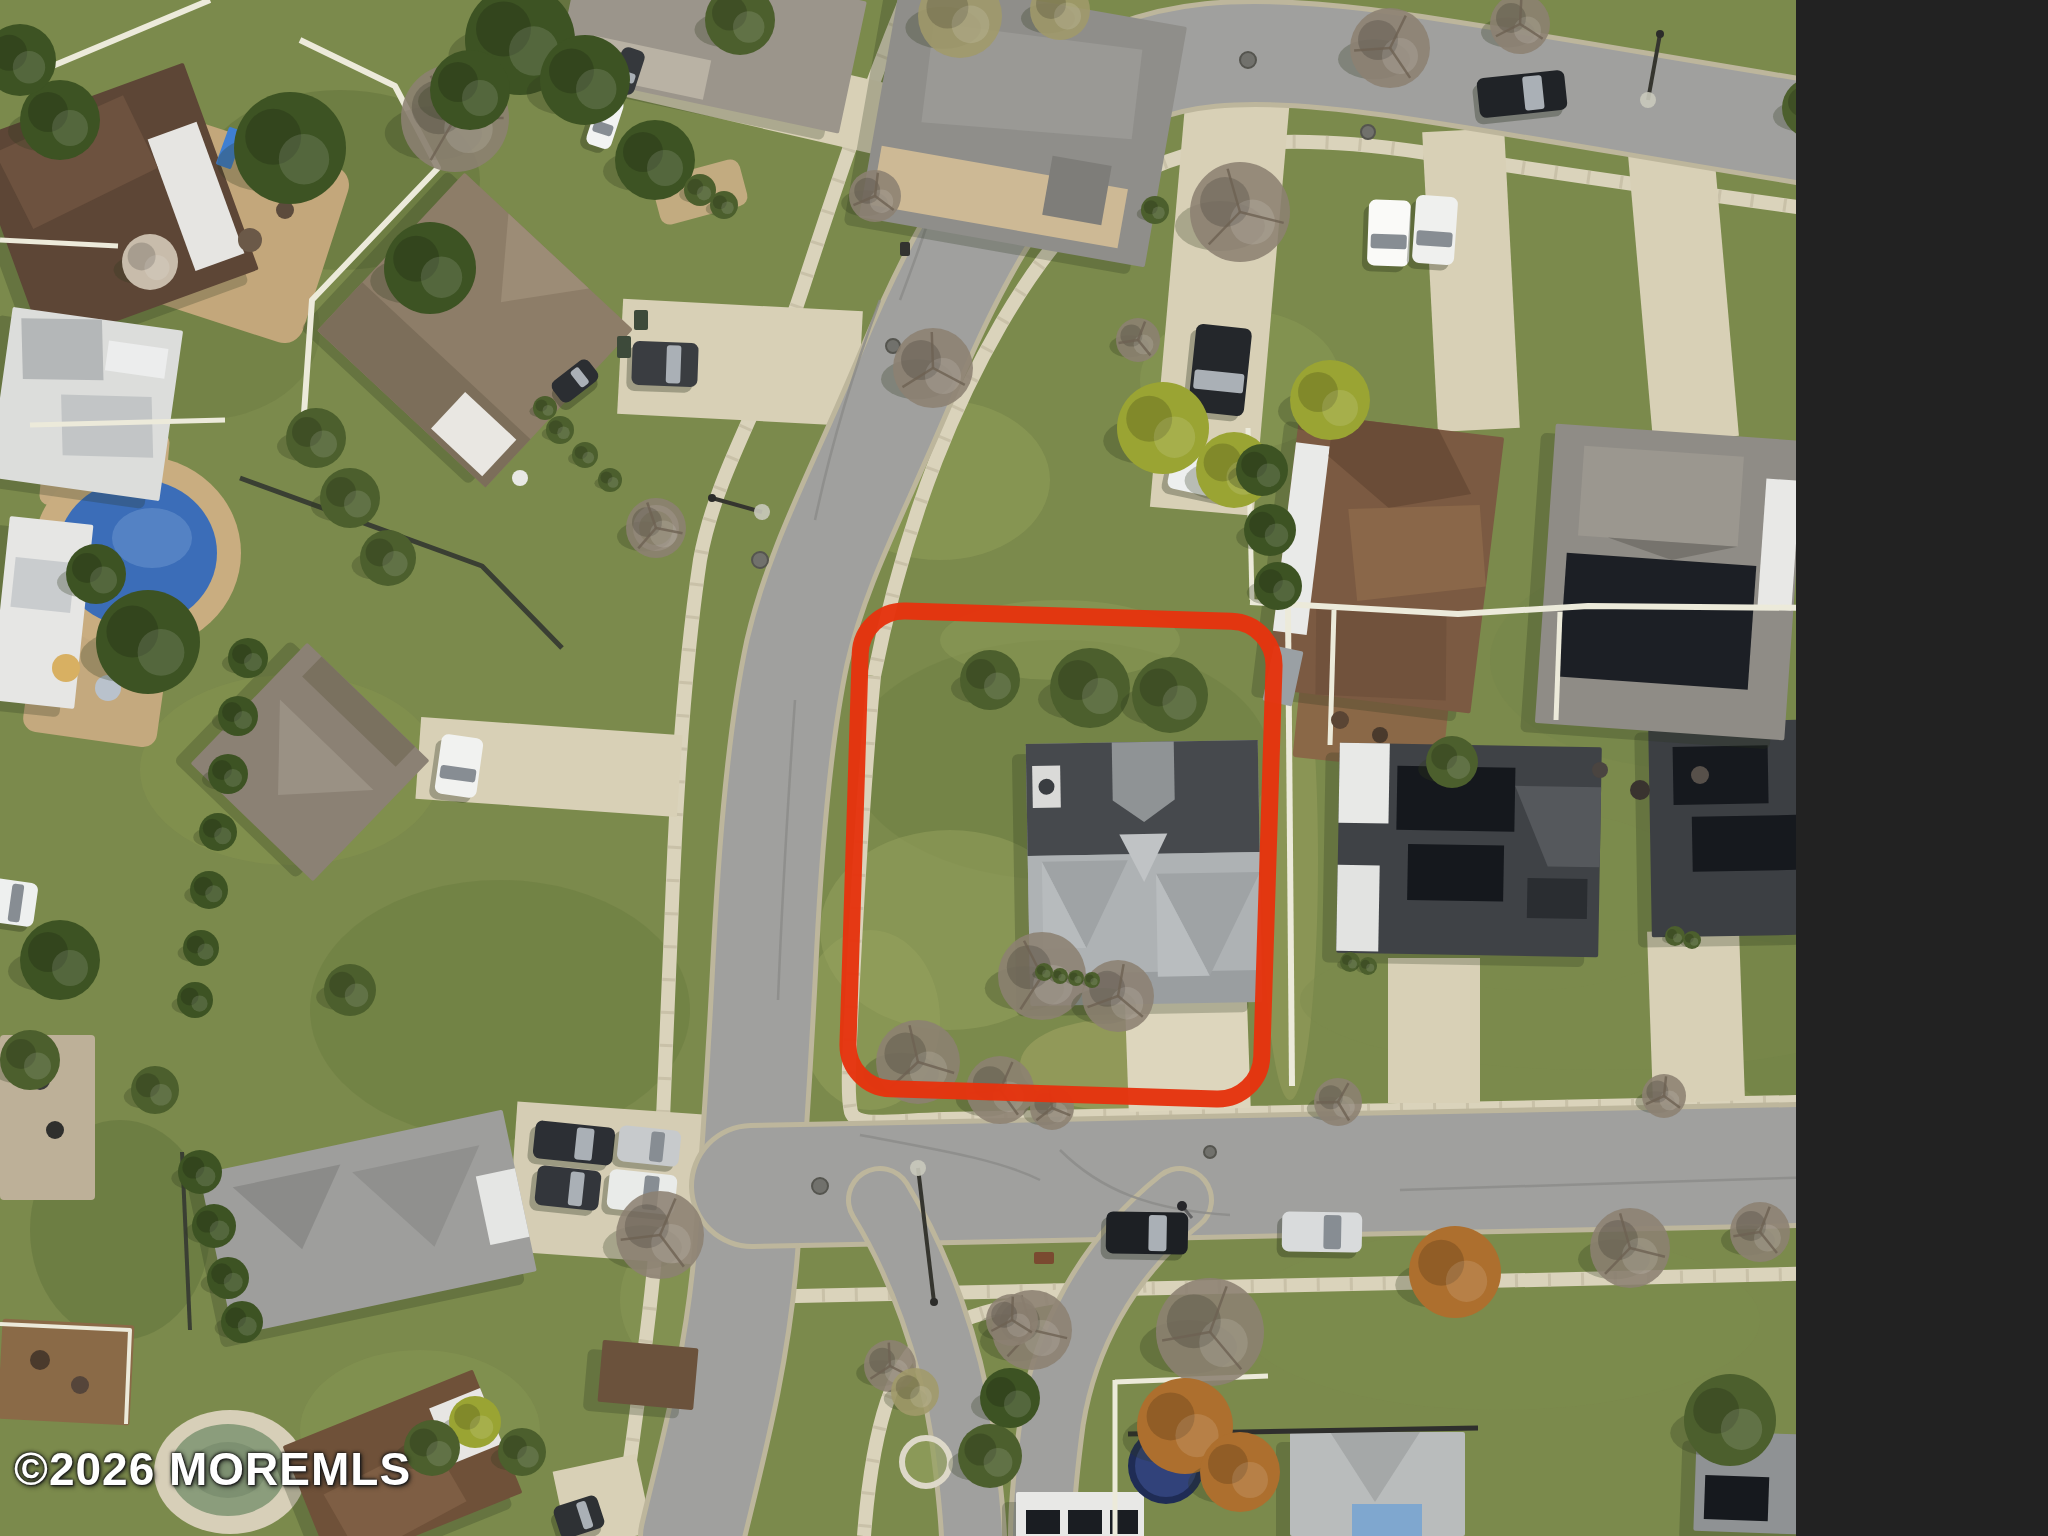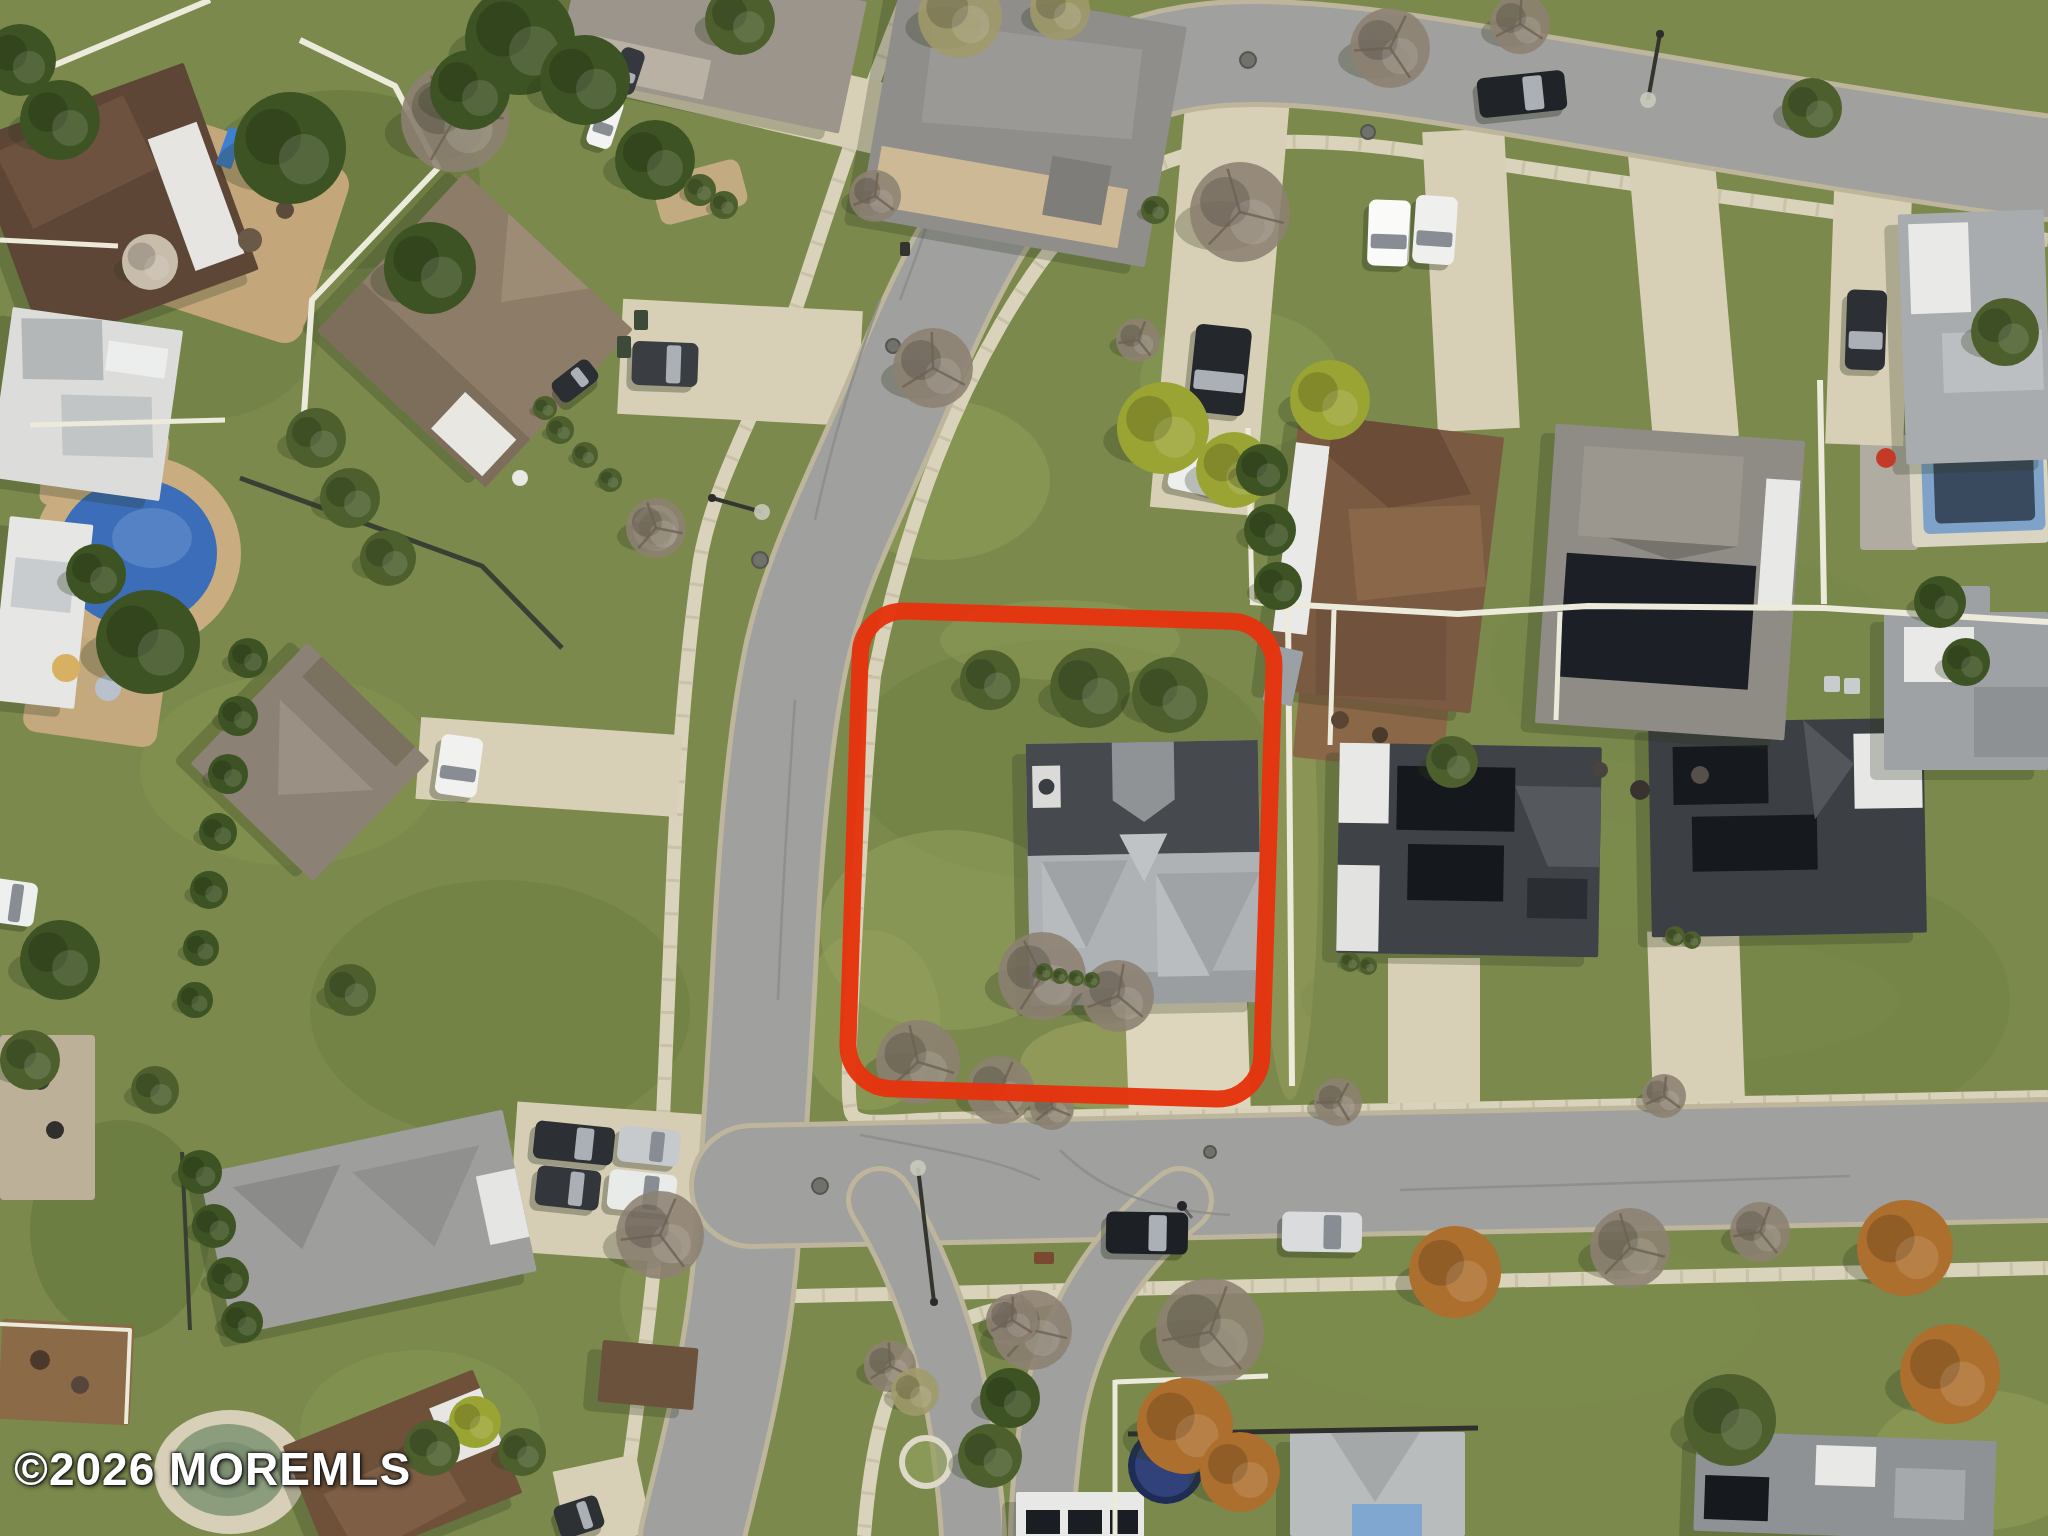--- a/index.html
+++ b/index.html
@@ -1,16 +1,16 @@
 <!DOCTYPE html>
 <html><head>
 <meta charset="utf-8">
 <style>
   html,body{margin:0;padding:0;background:#222;}
-  .stage{position:relative;width:2048px;height:1536px;overflow:hidden;background:#701a75;
+  .stage{position:relative;width:1796px;height:1536px;overflow:hidden;background:#701a75;
          font-family:"Liberation Sans",sans-serif;}
   svg{position:absolute;left:0;top:0;}
   .watermark{position:absolute;left:14px;bottom:40px;font-family:"Liberation Sans",sans-serif;
              font-weight:600;font-size:46px;letter-spacing:1px;color:#ffffff;
              text-shadow:0 0 4px rgba(25,25,25,.9),1px 1px 2px rgba(25,25,25,.95),
                          -1px -1px 2px rgba(25,25,25,.6),2px 2px 5px rgba(25,25,25,.6);
              user-select:none;}
 </style>
 </head>
 <body>

